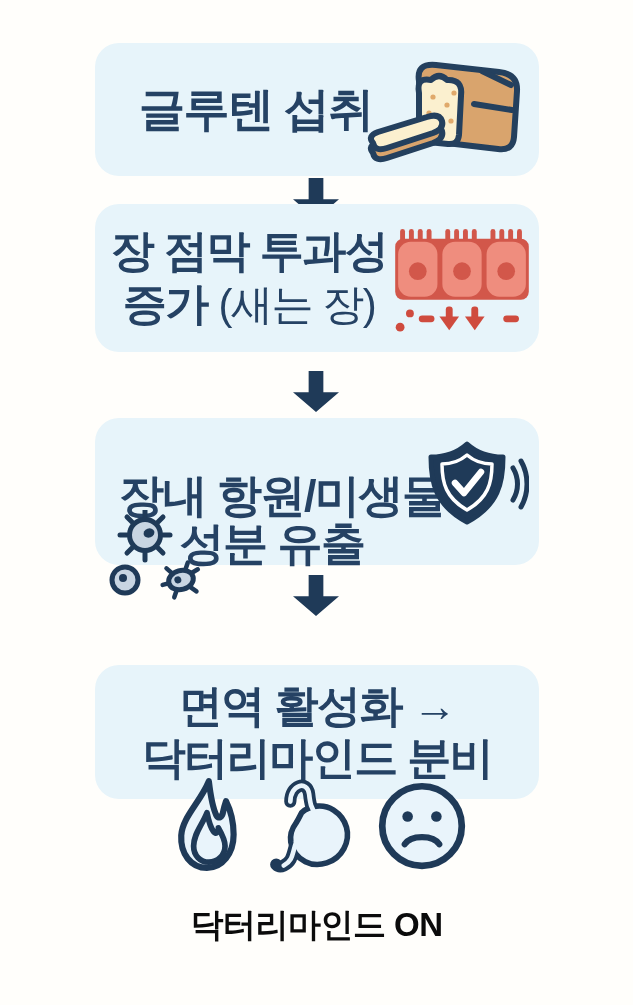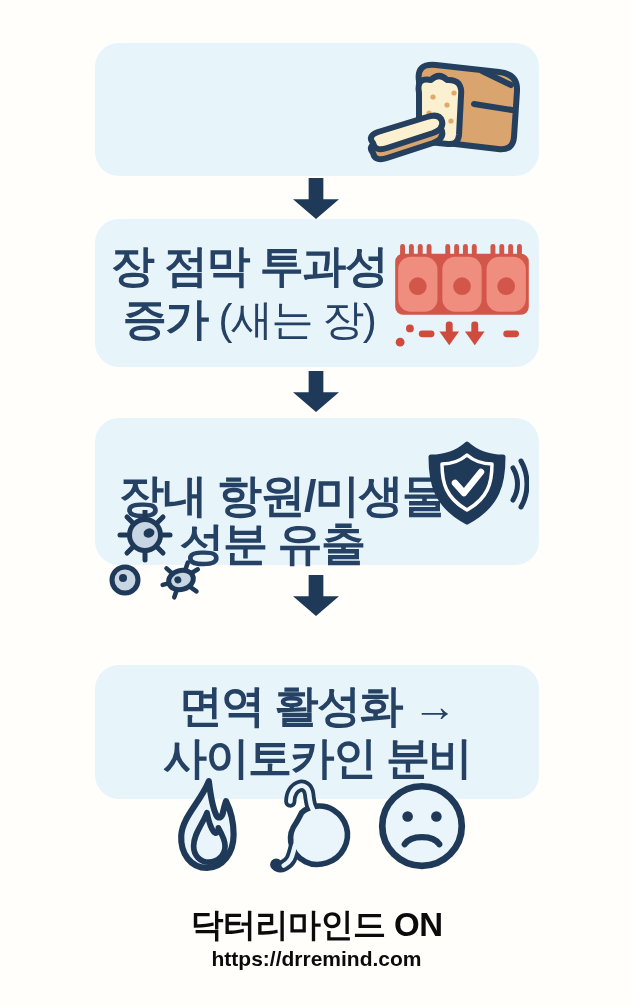--- a/index.html
+++ b/index.html
@@ -7,21 +7,21 @@
     position:relative;width:633px;height:1005px;margin:0 auto;
     background:#fffefb;overflow:hidden;
     font-family:"Liberation Sans","DejaVu Sans",sans-serif;
     color:#254264;
   }
   .box{
     position:absolute;left:95px;width:444px;background:#e7f4fa;
     border-radius:24px;box-sizing:border-box;
   }
   .box1{top:43px;height:133px;display:flex;align-items:center;padding-left:44px;}
-  .box2{top:219px;height:148px;text-decoration:underline;}
+  .box2{top:204px;height:148px;text-decoration:underline;}
   .box3{top:418px;height:147px;}
   .box4{top:619px;height:134px;display:flex;flex-direction:column;justify-content:center;
         align-items:center;text-align:center;margin-top:46px;}
   .step-text{font-weight:800;font-size:46px;letter-spacing:-1.5px;line-height:1.12;}
   .box2 .lines{position:absolute;left:8px;top:50%;transform:translateY(-50%);
         width:292px;text-align:center;font-weight:800;font-size:44px;
         letter-spacing:-1.5px;line-height:1.2;}
   .paren{font-weight:500;font-size:42px;margin-top:45px;}
   .box3 .l1{position:absolute;left:24px;top:24px;font-weight:800;font-size:45px;letter-spacing:-1.5px;margin-top:24px;}
   .box3 .l2{position:absolute;left:62px;top:96px;width:230px;text-align:center;
@@ -49,20 +49,21 @@
     position:absolute;top:947px;left:0;width:100%;text-align:center;
     font-size:21px;font-weight:700;color:#0b0b0b;
   }
 </style>
 </head>
 <body>
 
 <div class="canvas">
 
   <section class="box box1">
+    <div class="step-text">글루텐 섭취</div>
     <svg class="icon-abs bread-pos" width="172" height="118" viewBox="0 0 172 118">
       <path d="M58 26 Q55 8 75 10 L138 17 Q157 19 156 36 L153 82 Q152 96 137 94 L77 87 Q57 85 59 68 Z" fill="#d9a46d" stroke="#24405e" stroke-width="6" stroke-linejoin="round"></path>
       <path d="M121 16 L150 30" stroke="#24405e" stroke-width="6" stroke-linecap="round"></path>
       <path d="M113 49 L151 55" stroke="#24405e" stroke-width="6" stroke-linecap="round"></path>
       <path d="M58 38 Q55 22 70 25 Q78 17 86 25 Q102 24 100 41 L98 80 Q97 90 87 89 L67 87 Q57 86 58 76 Z" fill="#fbf0cf" stroke="#24405e" stroke-width="6" stroke-linejoin="round"></path>
       <g fill="#e0a96b">
         <circle cx="72" cy="42" r="2.6"></circle>
           <circle cx="86" cy="50" r="2.6"></circle>
         <circle cx="68" cy="58" r="2.6"></circle>
           <circle cx="90" cy="66" r="2.6"></circle>
@@ -158,21 +159,21 @@
       </g>
       <ellipse cx="78" cy="70" rx="12.5" ry="9.5" fill="#c8d5e2" stroke="#1f3a58" stroke-width="5"></ellipse>
       <circle cx="75" cy="69" r="3.5" fill="#1f3a58"></circle>
     </g>
   </svg>
 
   <div class="arrow a3"></div>
 
   <section class="box box4">
     <div class="step-text">면역 활성화 →</div>
-    <div class="step-text">사이토카인 분비</div>
+    <div class="step-text">닥터리마인드 분비</div>
   </section>
 
   <div class="symptoms">
     <svg width="80" height="102" viewBox="0 0 84 104">
       <path d="M45 5 C47 22 49 33 53 41 C55 45 59 43 60 37 C61 32 62 29 63 26 C67 34 71 45 71 61 C71 81 59 96 43 96 C26 96 15 81 16 62 C17 43 36 27 45 5 Z" fill="#e9f4fb" stroke="#1f3a58" stroke-width="6.5" stroke-linejoin="round"></path>
       <path d="M43 38 C45 48 47 54 50 58 C52 61 55 59 55 54 C59 61 62 67 62 73 C62 83 54 90 45 90 C36 90 29 83 29 73 C29 60 38 51 43 38 Z" fill="#e9f4fb" stroke="#1f3a58" stroke-width="6" stroke-linejoin="round"></path>
     </svg>
     <svg width="94" height="108" viewBox="0 0 100 112">
       <path d="M28 30 C28 12 46 7 48 22 C49 31 50 38 56 44" fill="none" stroke="#1f3a58" stroke-width="13" stroke-linecap="round"></path>
       <path d="M34 74 C30 85 31 93 21 98 C18 99.5 15 99 13 97" fill="none" stroke="#1f3a58" stroke-width="13" stroke-linecap="round"></path>
@@ -182,15 +183,14 @@
     </svg>
     <svg width="92" height="92" viewBox="0 0 96 96">
       <circle cx="48" cy="48" r="41.5" fill="#e9f4fb" stroke="#1f3a58" stroke-width="7"></circle>
       <circle cx="33" cy="38" r="5.5" fill="#1f3a58"></circle>
       <circle cx="63" cy="38" r="5.5" fill="#1f3a58"></circle>
       <path d="M30 67 C36 57 60 57 66 67" fill="none" stroke="#1f3a58" stroke-width="6.5" stroke-linecap="round"></path>
     </svg>
   </div>
 
   <div class="brand">닥터리마인드 ON</div>
-  <div class="url">https://drremind.com</div>
 
 </div>
 
 </body></html>

